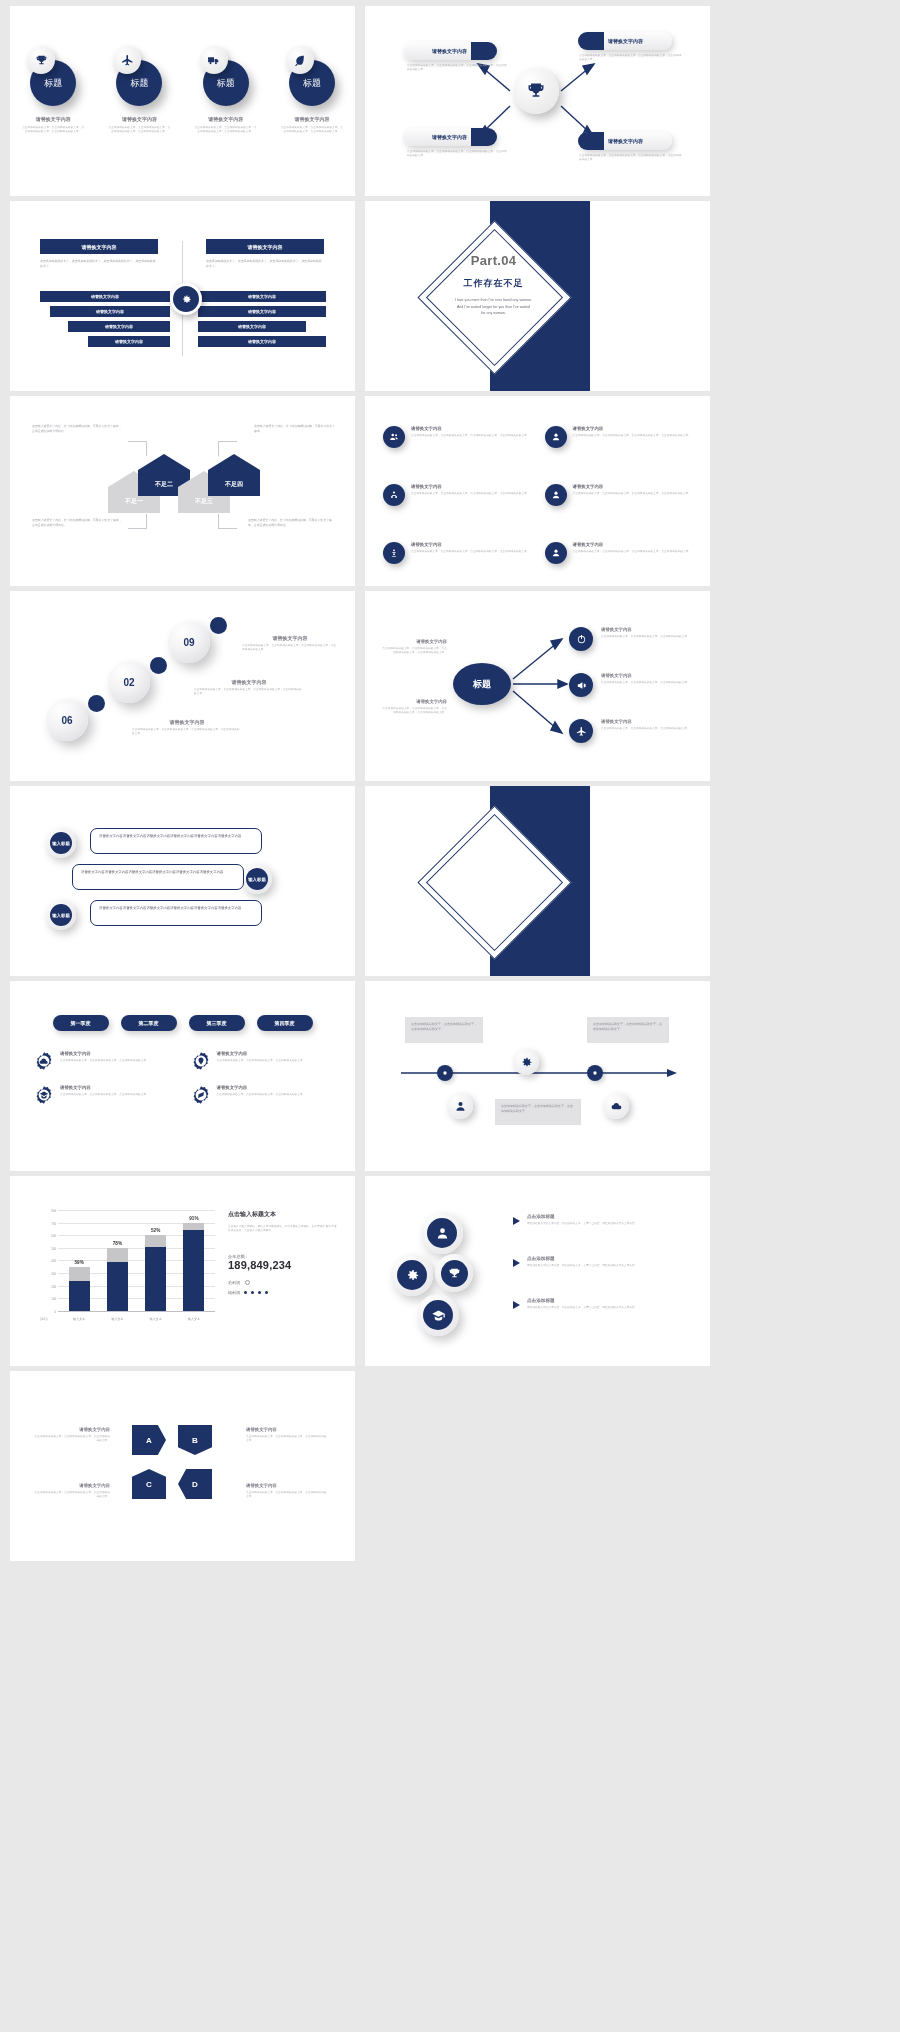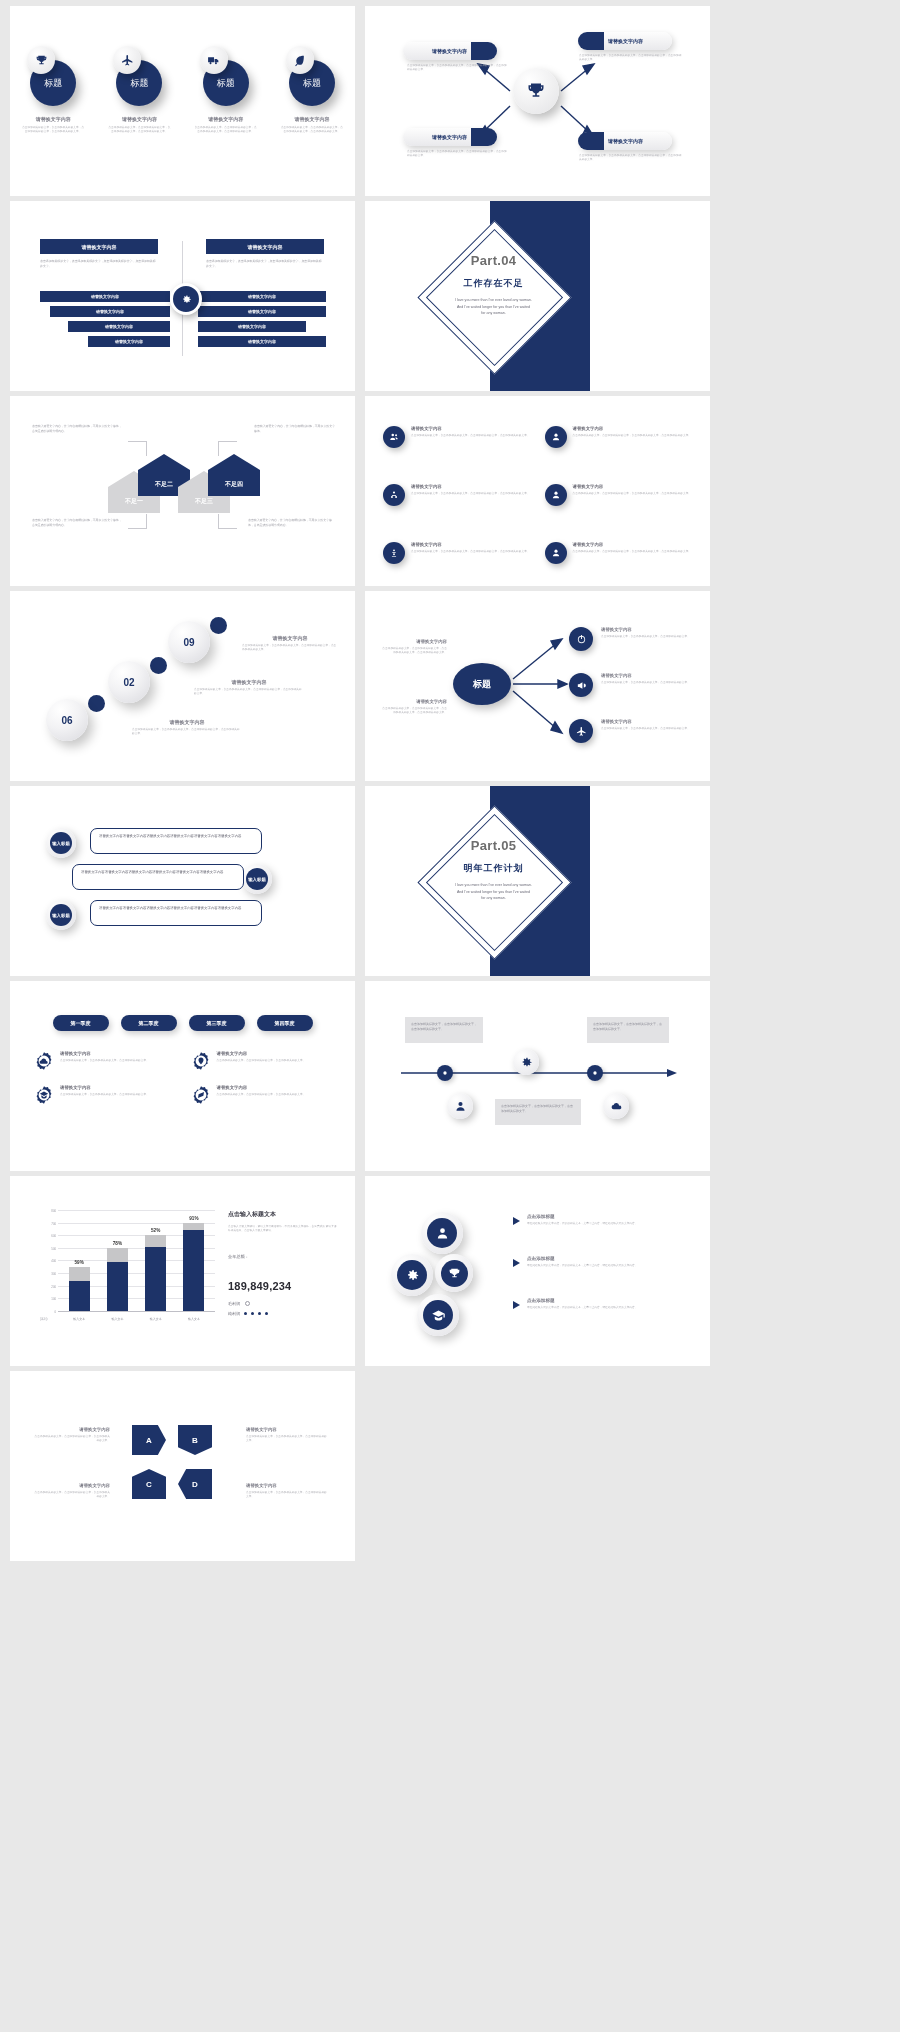--- a/index.html
+++ b/index.html
@@ -466,25 +466,20 @@
     <div class="knob" style="left:36px;top:114px;">
         <b>输入标题</b>
       </div>
     <div class="tbox" style="left:80px;top:114px;width:172px;height:26px;">请替换文字内容请替换文字内容请替换文字内容请替换文字内容请替换文字内容请替换文字内容</div>
   </div>
 
   <div class="slide part">
     <div class="partband"></div>
     <div class="diamond"></div>
     <div class="diamond2"></div>
-    <div class="partwrap">
-      <div class="partno">Part.05</div>
-      <div class="parttl">明年工作计划</div>
-      <div class="parten">I love you more than I've ever loved any woman. And I've waited longer for you than I've waited for any woman.</div>
-    </div>
   </div>
 
   <div class="slide">
     <div style="display:flex;justify-content:center;gap:12px;padding-top:34px;">
       <div class="qbtn">第一季度</div>
       <div class="qbtn">第二季度</div>
       <div class="qbtn">第三季度</div>
       <div class="qbtn">第四季度</div>
     </div>
     <div style="display:grid;grid-template-columns:1fr 1fr;gap:14px 16px;padding:20px 24px 0;">
@@ -613,21 +608,21 @@
         <span>输入文本</span>
         <span>输入文本</span>
       </div>
       <div class="axunit">(系列)</div>
     </div>
 
     <div style="position:absolute;left:218px;top:34px;width:110px;">
       <div style="font-size:6px;font-weight:bold;color:#3a3a45;">点击输入标题文本</div>
       <div class="tiny" style="margin-top:6px;line-height:1.7;">点击输入需要文字解说，解说文字需概括精炼，不用多余的文字修饰，言简意赅的 解说并提炼相关信息。点击输入需要文字解说。</div>
       <div style="font-size:4.2px;color:#6b6b76;margin-top:20px;">全年总额：</div>
-      <div class="bignum" style="margin-top:21px;">189,849,234</div>
+      <div class="bignum" style="margin-top:0;">189,849,234</div>
       <div style="display:flex;align-items:center;gap:5px;margin-top:9px;">
         <span style="font-size:4px;color:#6b6b76;">毛利润</span>
         <span style="width:3px;height:3px;border:1px solid #9a9aa4;border-radius:50%;"></span>
       </div>
       <div style="display:flex;align-items:center;gap:4px;margin-top:5px;">
         <span style="font-size:4px;color:#6b6b76;">纯利润</span>
         <span style="width:3px;height:3px;background:#1d3368;border-radius:50%;"></span>
         <span style="width:3px;height:3px;background:#1d3368;border-radius:50%;"></span>
         <span style="width:3px;height:3px;background:#1d3368;border-radius:50%;"></span>
         <span style="width:3px;height:3px;background:#1d3368;border-radius:50%;"></span>

